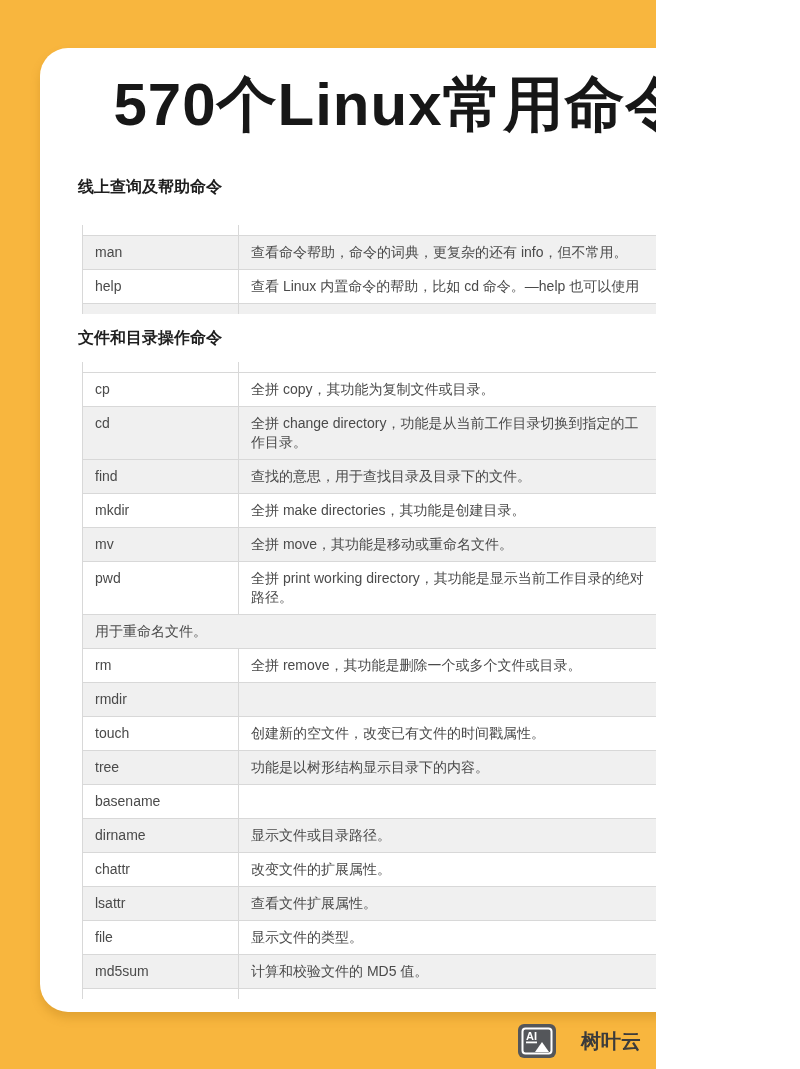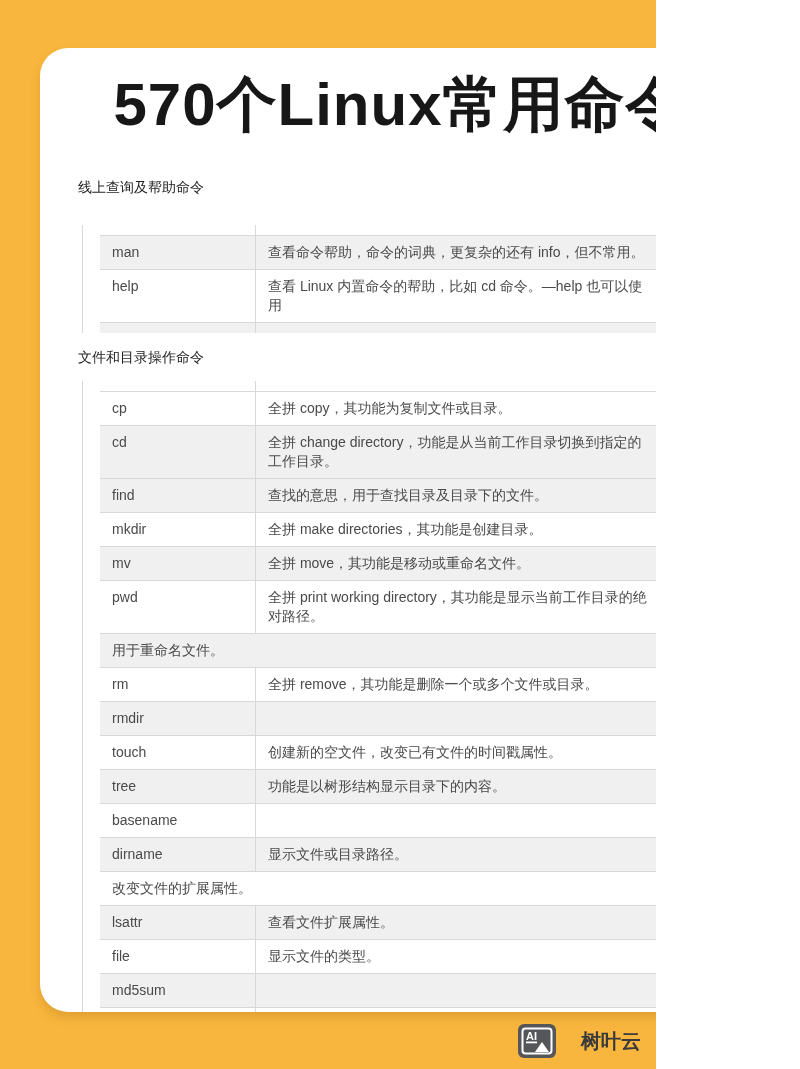--- a/index.html
+++ b/index.html
@@ -36,36 +36,36 @@
     text-align:center;
     font-size:60px;
     line-height:1.18;
     font-weight:900;
     letter-spacing:1px;
     color:#171717;
     white-space:nowrap;
   }
   .section-heading{
     margin:34px 0 0 38px;
-    font-size:14px;
+    font-size:16px;
     line-height:24px;
-    font-weight:normal;
+    font-weight:bold;
     color:var(--heading);
   }
   .sec2 .section-heading{margin-top:12px;}
   .cmd-table{
     margin:26px 0 0 42px;
     width:584px;
     border-left:1px solid var(--border);
     border-right:1px solid var(--border);
     font-size:14px;
     color:var(--text);
   }
   .sec2 .cmd-table{margin-top:12px;}
-  .cmd-table .row{display:flex;margin-left:17px;}
+  .cmd-table .row{display:flex;}
   .cmd-table .row{border-top:1px solid var(--border);}
   .cmd-table > .row.partial-top{border-top:none;}
   .cmd-table .c1{
     flex:none;width:156px;
     padding:7px 12px;
     line-height:19px;
     border-right:1px solid var(--border);
   }
   .cmd-table .c2{
     flex:1;
@@ -172,32 +172,34 @@
               <div class="c2">功能是以树形结构显示目录下的内容。</div>
             </div>
             <div class="row">
               <div class="c1">basename</div>
             </div>
             <div class="row shade">
               <div class="c1">dirname</div>
               <div class="c2">显示文件或目录路径。</div>
             </div>
             <div class="row">
+              <div class="c1">chattr</div>
               <div class="c2">改变文件的扩展属性。</div>
             </div>
             <div class="row shade">
               <div class="c1">lsattr</div>
               <div class="c2">查看文件扩展属性。</div>
             </div>
             <div class="row">
               <div class="c1">file</div>
               <div class="c2">显示文件的类型。</div>
             </div>
             <div class="row shade">
               <div class="c1">md5sum</div>
+              <div class="c2">计算和校验文件的 MD5 值。</div>
             </div>
           </div>
         <div class="row partial">
           <div class="c1"></div>
           <div class="c2"></div>
         </div>
       </div>
     </section>
 
   </div>

